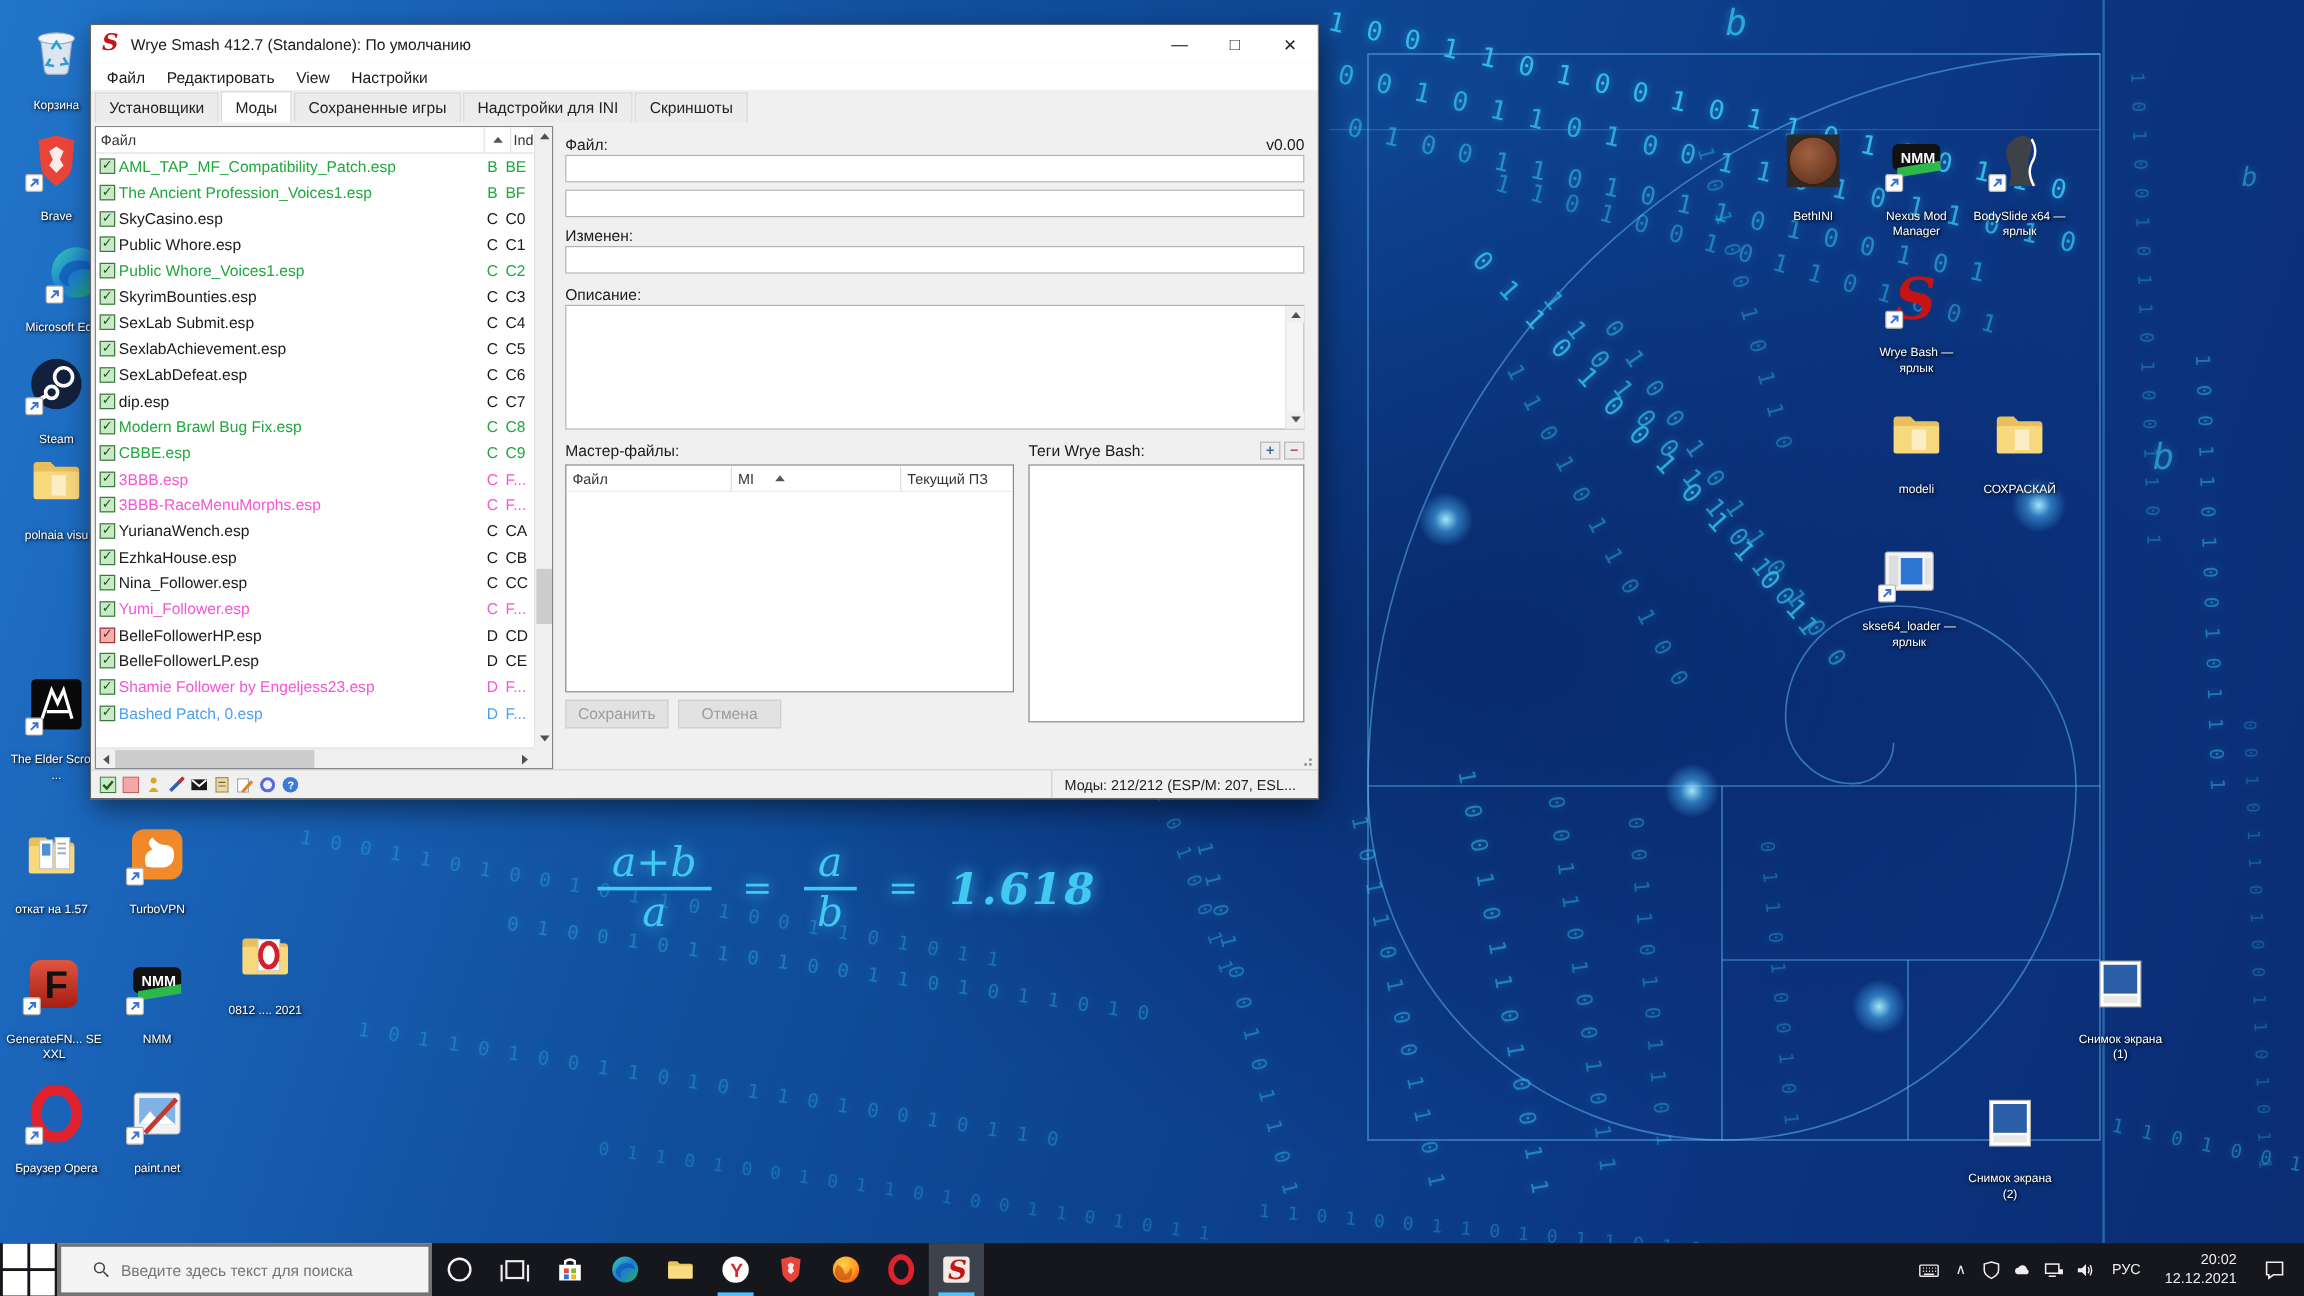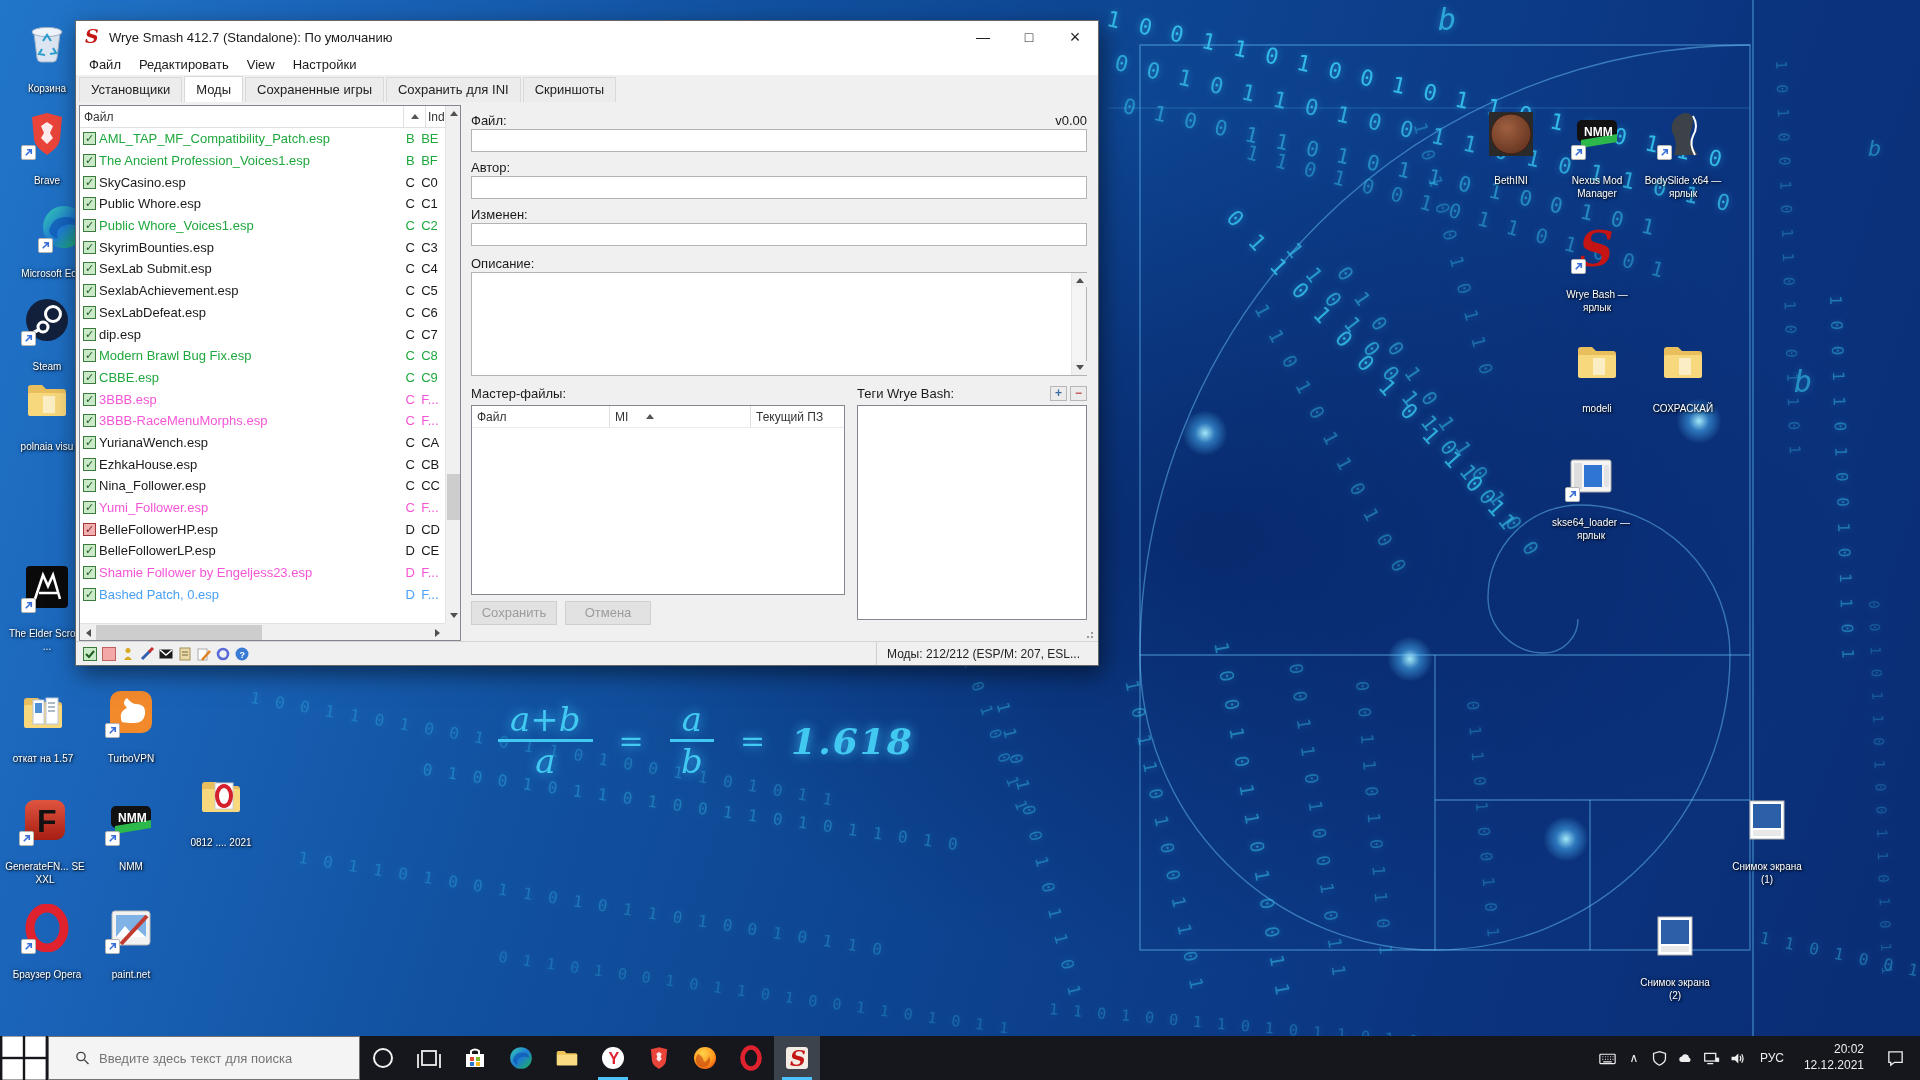--- a/index.html
+++ b/index.html
@@ -103,21 +103,21 @@
   #sicons{display:flex;align-items:center;gap:4px}
   .sic{width:15px;height:15px;display:flex;align-items:center;justify-content:center}
   .sic svg{width:14px;height:14px}
   #wstatus-right{margin-left:auto;border-left:1px solid #cfcfcf;height:100%;display:flex;align-items:center;padding:0 16px 0 10px;font-size:12px;color:#222}
   #grip{position:absolute;right:2px;bottom:26px;width:10px;height:10px;
     background:radial-gradient(circle at 2px 8px,#9a9a9a 1px,transparent 1.4px),radial-gradient(circle at 6px 8px,#9a9a9a 1px,transparent 1.4px),radial-gradient(circle at 6px 4px,#9a9a9a 1px,transparent 1.4px)}
 
   
   #taskbar{position:absolute;left:0;bottom:0;width:1920px;height:44px;background:#16171d;display:flex;align-items:stretch;color:#eee}
   #start{width:48px;display:flex;align-items:center;justify-content:center}
-  #searchbox{width:312px;background:#f4f4f4;border:1px solid #737373;display:flex;align-items:center;padding:0 26px;gap:9px}
+  #searchbox{width:312px;background:#f4f4f4;border:3px solid #737373;display:flex;align-items:center;padding:0 26px;gap:9px}
   #searchbox input{border:none;background:transparent;outline:none;font-size:13px;color:#333;width:250px;font-family:"Liberation Sans",sans-serif}
   .tbtn{width:46px;display:flex;align-items:center;justify-content:center;position:relative}
   .tbtn svg{width:26px;height:26px}
   .tbtn.running:after{content:"";position:absolute;left:8px;right:8px;bottom:0;height:3px;background:#4cc2ff}
   .tbtn.active{background:#3d434d}
   #tray{margin-left:auto;display:flex;align-items:center;gap:2px;padding-right:6px}
   .trayic{width:24px;height:40px;display:flex;align-items:center;justify-content:center;font-size:13px;color:#eee}
   .trayic svg{width:17px;height:17px}
   #lang{font-size:12px;padding:0 8px}
   #clock{font-size:12px;text-align:right;line-height:1.3;padding:0 10px}
@@ -505,21 +505,21 @@
   <div id="menubar">
       <div class="menu-item">Файл</div>
       <div class="menu-item">Редактировать</div>
       <div class="menu-item">View</div>
       <div class="menu-item">Настройки</div>
     </div>
   <div id="tabbar">
       <div class="tab">Установщики</div>
       <div class="tab active">Моды</div>
       <div class="tab">Сохраненные игры</div>
-      <div class="tab">Сохранить для INI</div>
+      <div class="tab">Надстройки для INI</div>
       <div class="tab">Скриншоты</div>
     </div>
   <div id="content">
     <div id="listpane">
       <div id="list-head">
         <div class="hc file">
           <span>Файл</span>
         </div>
         <div class="hc grp">
             <span class="tri-up"></span>
@@ -683,23 +683,20 @@
       <div id="sb-corner"></div>
     </div>
 
     <div id="details">
       <div class="lblrow">
         <span>Файл:</span>
         <span style="margin-left:auto">v0.00</span>
       </div>
       <input class="fld" value="" style="">
       <div class="gap6"></div>
-      <div class="lblrow">
-          <span>Автор:</span>
-        </div>
       <input class="fld" value="" style="">
       <div class="gap6"></div>
       <div class="lblrow">
           <span>Изменен:</span>
         </div>
       <input class="fld" value="" style="">
       <div class="gap8"></div>
       <div class="lblrow">
           <span>Описание:</span>
         </div>

